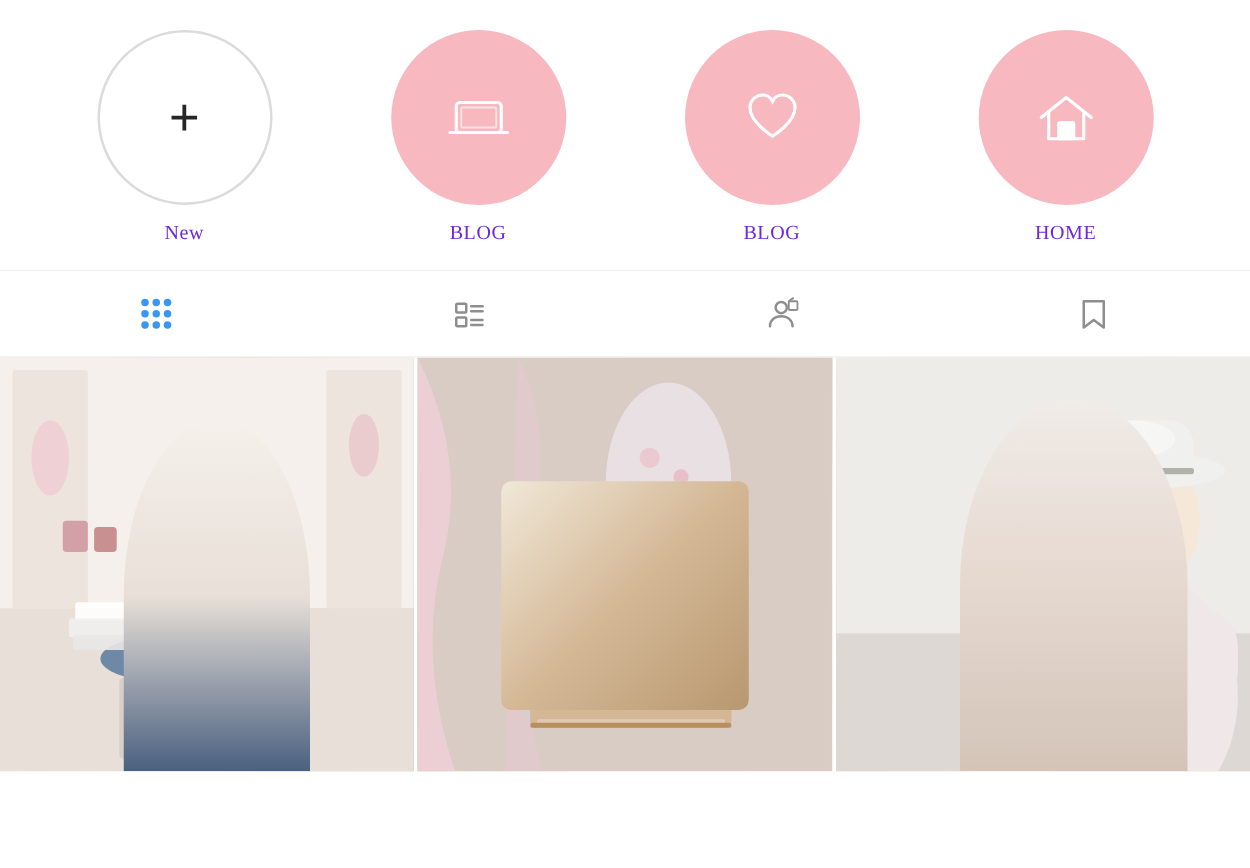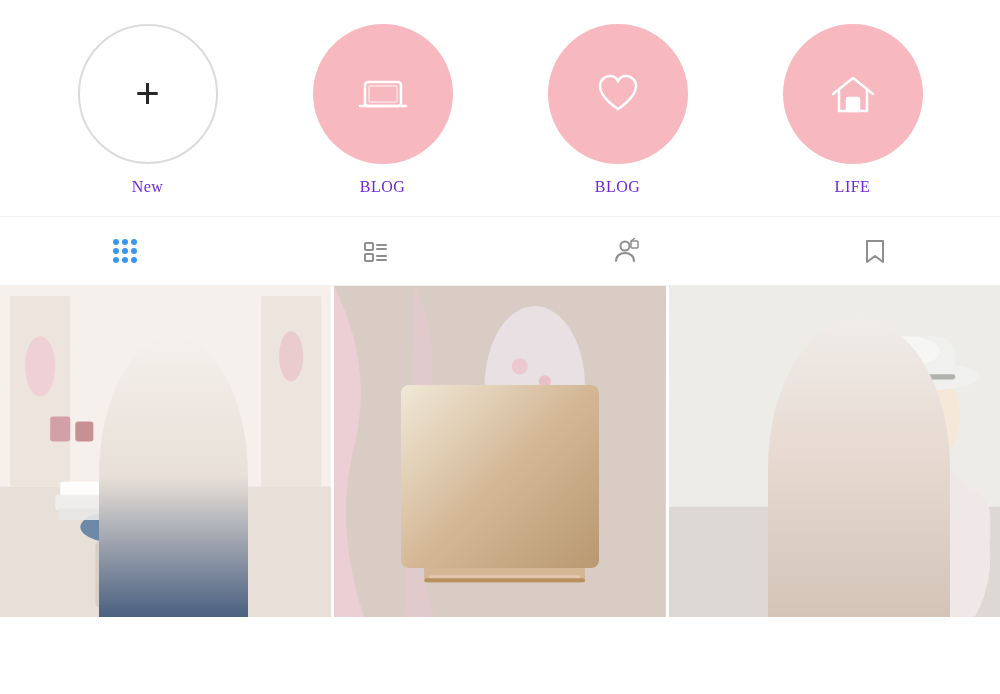--- a/index.html
+++ b/index.html
@@ -205,21 +205,21 @@
   </div>
 
   <div class="highlight-item">
     <div class="highlight-circle pink-circle">
       <svg class="highlight-svg" viewBox="0 0 60 60" fill="none" xmlns="http://www.w3.org/2000/svg">
         <path d="M10 30 L30 14 L50 30" stroke="white" stroke-width="2.5" fill="none" stroke-linecap="round" stroke-linejoin="round"></path>
         <path d="M16 27 L16 47 L44 47 L44 27" stroke="white" stroke-width="2.5" fill="none" stroke-linecap="round" stroke-linejoin="round"></path>
         <rect x="24" y="34" width="12" height="13" rx="1" stroke="white" stroke-width="2.5" fill="white"></rect>
       </svg>
     </div>
-    <span class="highlight-label">LIFE</span>
+    <span class="highlight-label">HOME</span>
   </div>
 
 </div>
 
 <div class="tab-bar">
 
   <div class="tab-item">
     <svg class="tab-icon-svg" viewBox="0 0 28 28" fill="none" xmlns="http://www.w3.org/2000/svg">
       <circle cx="5" cy="5" r="3" fill="#3897f0"></circle>
       <circle cx="14" cy="5" r="3" fill="#3897f0"></circle>

